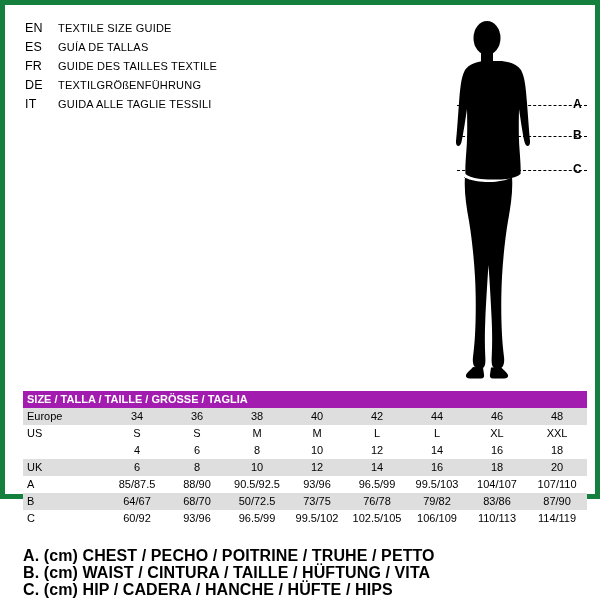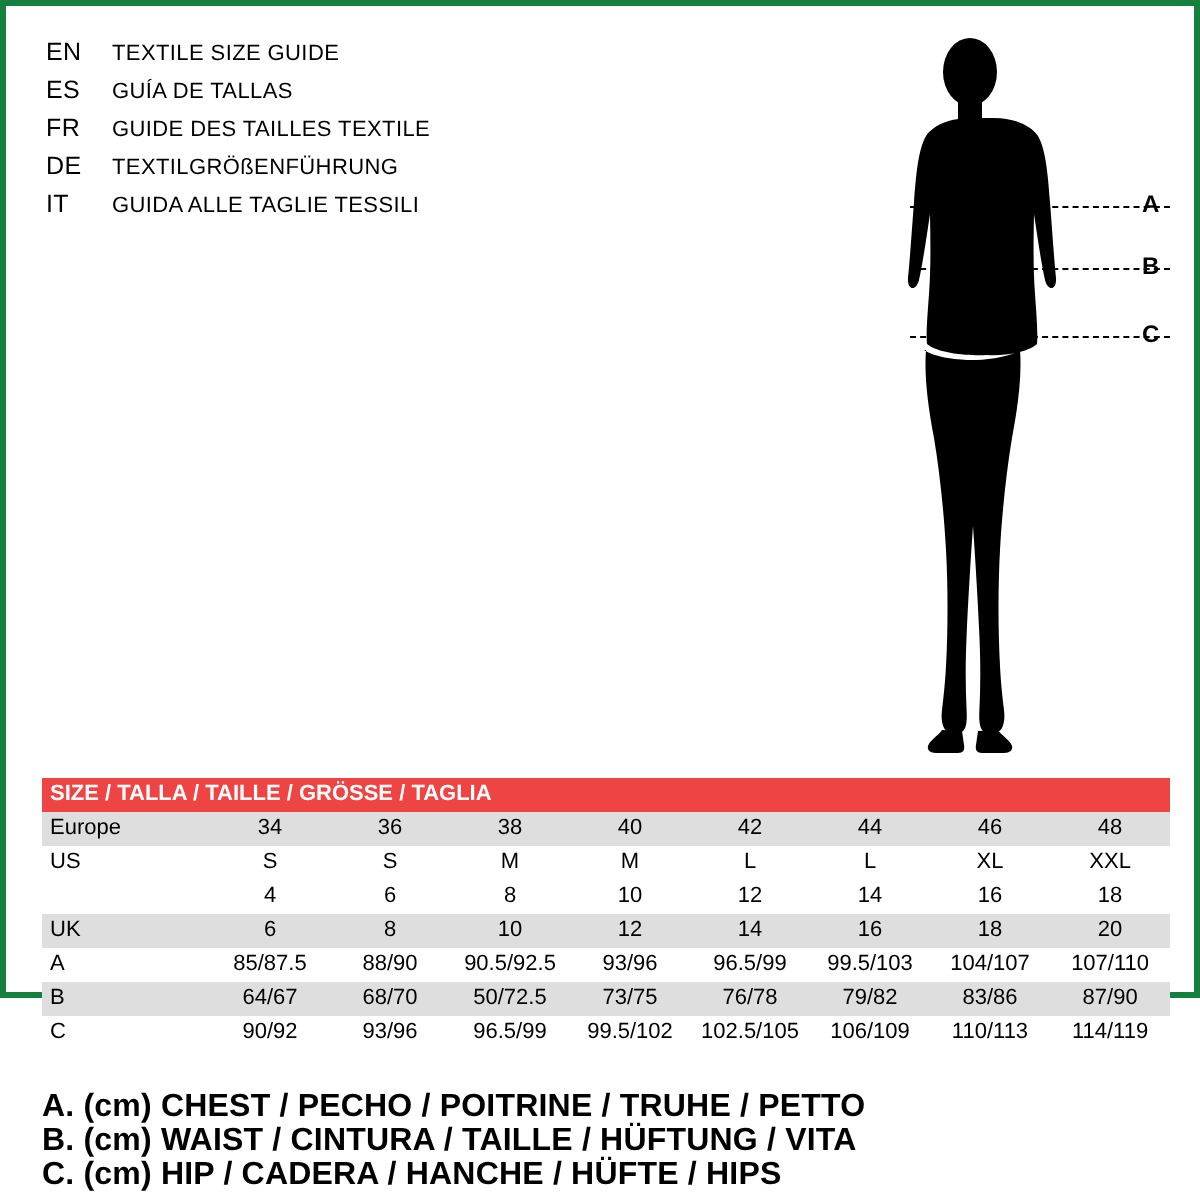--- a/index.html
+++ b/index.html
@@ -12,21 +12,21 @@
     background: #ffffff;
     font-family: "Liberation Sans", sans-serif;
     color: #000000;
     overflow: hidden;
   }
   .page {
     position: relative;
     width: 600px;
     height: 499px;
     box-sizing: border-box;
-    border: 3px solid #15803d;
+    border: 5px solid #15803d;
   }
 
   
   .langs {
     position: absolute;
     top: 16px;
     left: 20px;
     width: 300px;
   }
   .lang-row {
@@ -95,21 +95,21 @@
     line-height: 17px;
     text-align: center;
     font-weight: normal;
     border: 0;
   }
   table.size td.lbl {
     text-align: left;
     padding-left: 4px;
   }
   tr.head td {
-    background: #ef4444;
+    background: #a21caf;
     color: #ffffff;
     font-weight: bold;
     text-align: left;
     padding-left: 4px;
     font-size: 11px;
     height: 17px;
   }
   tr.shade td { background: #dedede; }
   tr.plain td { background: #ffffff; }
 
@@ -305,21 +305,21 @@
           <td>50/72.5</td>
           <td>73/75</td>
           <td>76/78</td>
           <td>79/82</td>
           <td>83/86</td>
           <td>87/90</td>
         </tr>
 
         <tr class="plain">
           <td class="lbl">C</td>
-          <td>90/92</td>
+          <td>60/92</td>
           <td>93/96</td>
           <td>96.5/99</td>
           <td>99.5/102</td>
           <td>102.5/105</td>
           <td>106/109</td>
           <td>110/113</td>
           <td>114/119</td>
         </tr>
       </tbody>
     </table>

